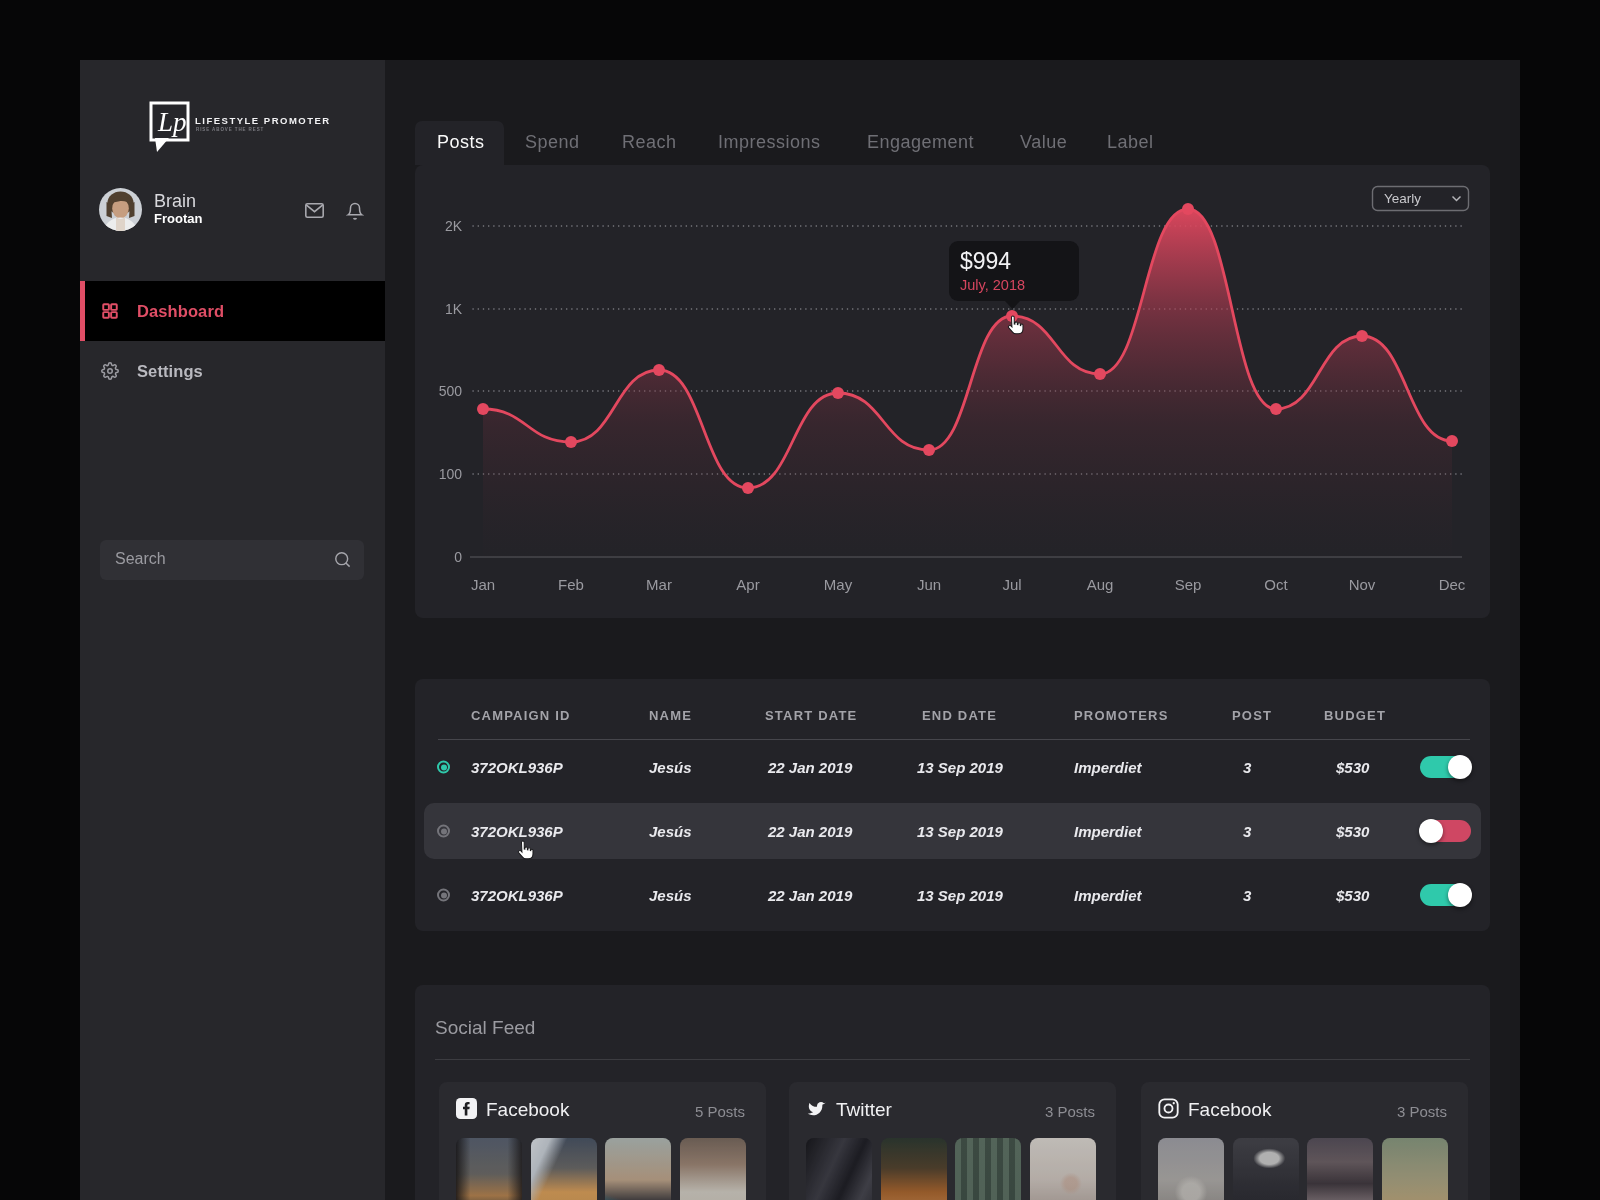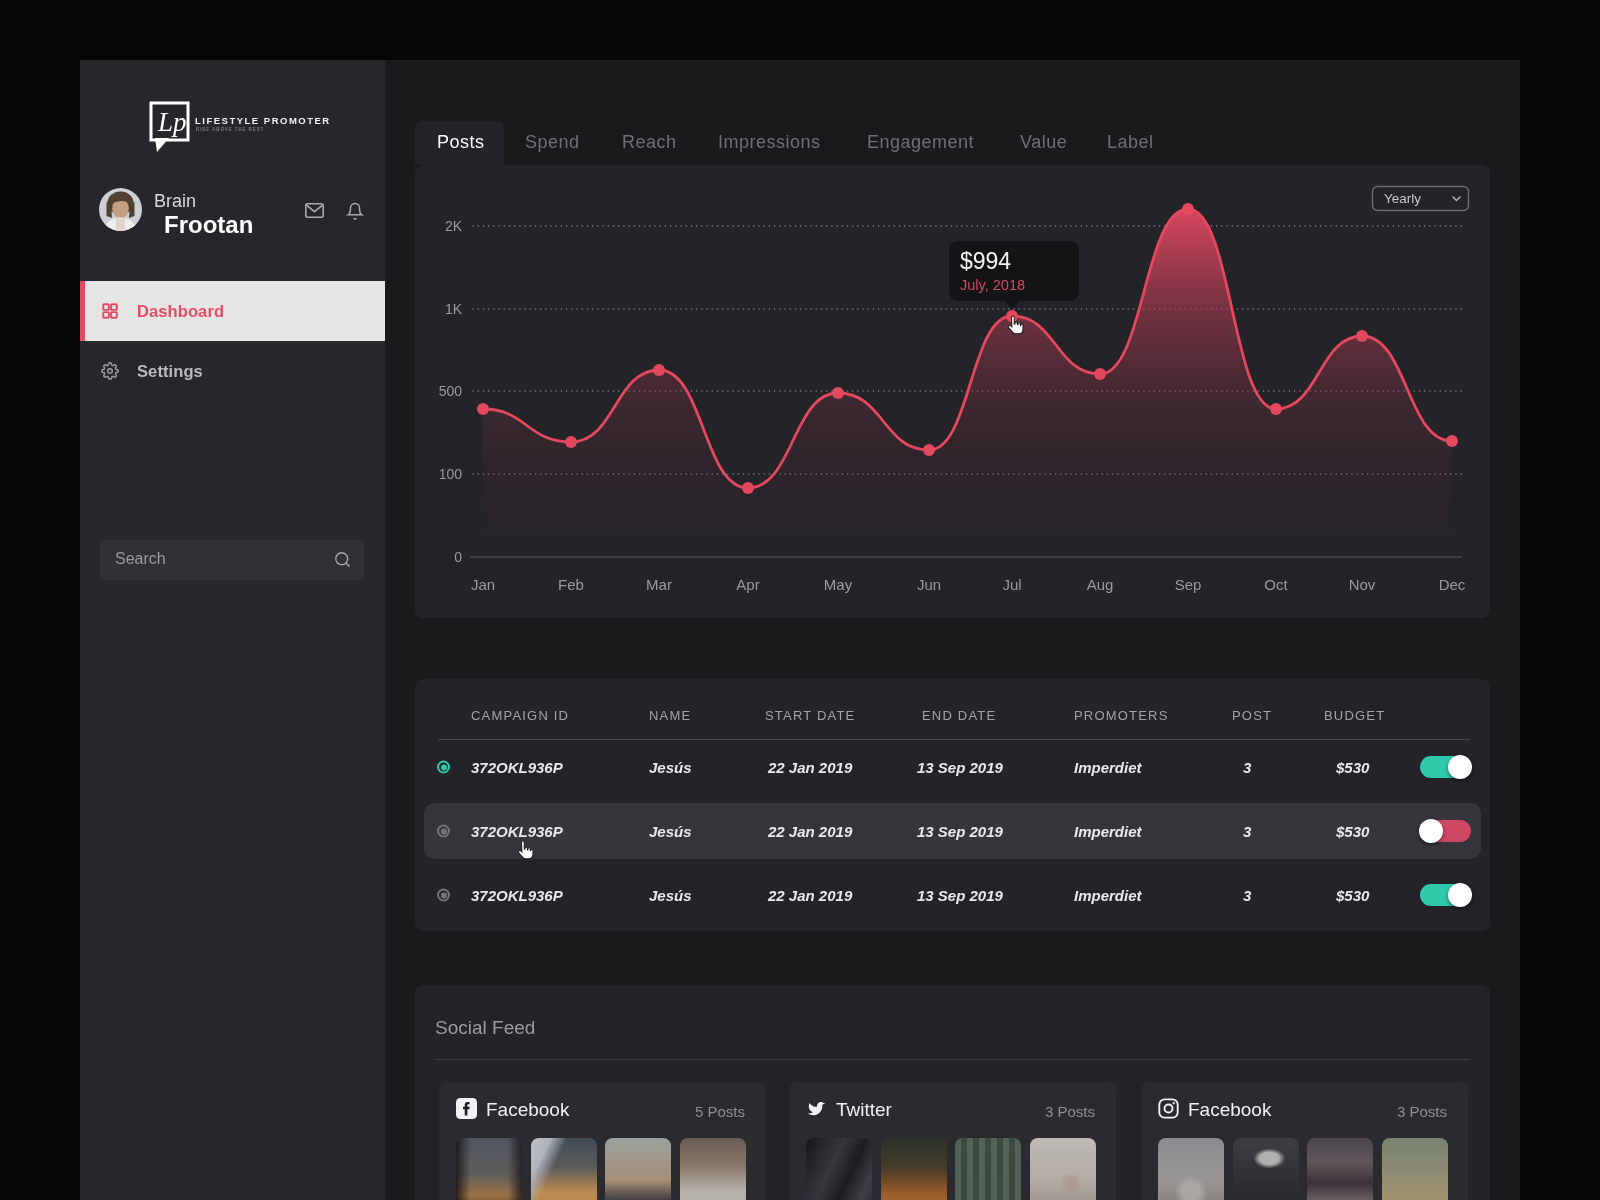--- a/index.html
+++ b/index.html
@@ -7,47 +7,47 @@
     font-family:"Liberation Sans", sans-serif; }
   .app { position:absolute; left:80px; top:60px; width:1440px; height:1140px; background:#1a1a1d; }
 
   
   .sidebar { position:absolute; left:0; top:0; width:305px; height:1140px; background:#27272b; }
   .logo { position:absolute; left:68px; top:40px; }
   .brand { position:absolute; left:115px; top:55px; color:#f2f2f4; font-size:9.5px; font-weight:bold; letter-spacing:1.5px; white-space:nowrap; }
   .brand-sub { position:absolute; left:116px; top:67px; color:#7c7c82; font-size:4.5px; font-weight:bold; letter-spacing:0.9px; white-space:nowrap; }
   .avatar { position:absolute; left:19px; top:128px; width:43px; height:43px; border-radius:50%; overflow:hidden; }
   .uname1 { position:absolute; left:74px; top:131px; font-size:18px; color:#d9d9dd;text-align:center; }
-  .uname2 { position:absolute; left:84px; top:151px; font-size:24px; font-weight:bold; color:#ffffff;text-align:right; }
+  .uname2 { position:absolute; left:74px; top:151px; font-size:13px; font-weight:bold; color:#ffffff;text-align:right; }
   .ic-mail { position:absolute; left:225px; top:143px; }
   .ic-bell { position:absolute; left:266px; top:141px; }
 
   .nav { position:absolute; left:0; top:221px; width:305px; }
   .nav-item { position:relative; height:60px; width:305px; }
   .nav-item .txt { position:absolute; left:57px; top:50%; transform:translateY(-50%); font-size:16.5px; font-weight:bold; color:#b9b9bf; letter-spacing:.1px; }
   .nav-item .ico { position:absolute; left:21px; top:50%; transform:translateY(-50%); width:18px; height:18px; }
-  .nav-item.active { background:#e5e5e5; }
+  .nav-item.active { background:#000000; }
   .nav-item.active::before { content:""; position:absolute; left:0; top:0; width:5px; height:60px; background:#e04e66; }
   .nav-item.active .txt { color:#e04e66; }
   .search { position:absolute; left:20px; top:480px; width:264px; height:40px; background:#303035; border-radius:6px; }
   .search .ph { position:absolute; left:15px; top:10px; font-size:16px; color:#9b9ba1; }
   .search svg { position:absolute; right:12px; top:10px; }
 
   
   .main { position:absolute; left:305px; top:0; width:1135px; height:1140px; }
   .tabs { position:absolute; left:30px; top:61px; height:44px; }
   .tab { position:absolute; top:0; height:44px; font-size:18px; color:#6f6f75; white-space:nowrap; letter-spacing:0.5px; }
   .tab.active-box { left:0; width:89px; background:#232328; border-radius:7px 7px 0 0; }
   .card { position:absolute; left:30px; background:#232328; border-radius:8px; }
   .chart-card { top:105px; width:1075px; height:453px; }
   .table-card { top:619px; width:1075px; height:252px; }
   .social-card { top:925px; width:1075px; height:215px; border-radius:8px 8px 0 0; }
 
   
-  .th { position:absolute; font-size:13px; letter-spacing:1.2px; color:#a3a3a9; font-weight:normal; top:29px; }
+  .th { position:absolute; font-size:13px; letter-spacing:1.2px; color:#a3a3a9; font-weight:bold; top:29px; }
   .tsep { position:absolute; left:23px; top:60px; width:1032px; height:1px; background:#46464c; }
   .row { position:absolute; left:0; width:1075px; height:56px;font-style:italic; }
   .row.hl { left:9px; width:1057px; background:#35353b; border-radius:10px; }
   .cell { position:absolute; top:50%; transform:translateY(-50%); font-size:15px; font-weight:bold; color:#e9e9ed; white-space:nowrap; }
   .radio { position:absolute; left:22px; top:50%; transform:translateY(-50%); width:13px; height:13px; border-radius:50%; }
   .radio.on { border:2px solid #2fc9ab; } .radio.on::after{ content:""; position:absolute; left:1.5px; top:1.5px; width:6px; height:6px; border-radius:50%; background:#2fc9ab;}
   .radio.off { border:2px solid #74747a; } .radio.off::after{ content:""; position:absolute; left:1.5px; top:1.5px; width:6px; height:6px; border-radius:50%; background:#74747a;}
   .toggle { position:absolute; left:1005px; top:50%; transform:translateY(-50%); width:51px; height:22px; border-radius:11px; }
   .toggle .knob { position:absolute; top:-1px; width:24px; height:24px; border-radius:50%; background:#fff; box-shadow:0 2px 4px rgba(0,0,0,.45); }
   .toggle.on { background:#2fc9ab; } .toggle.on .knob { right:-1px; }

